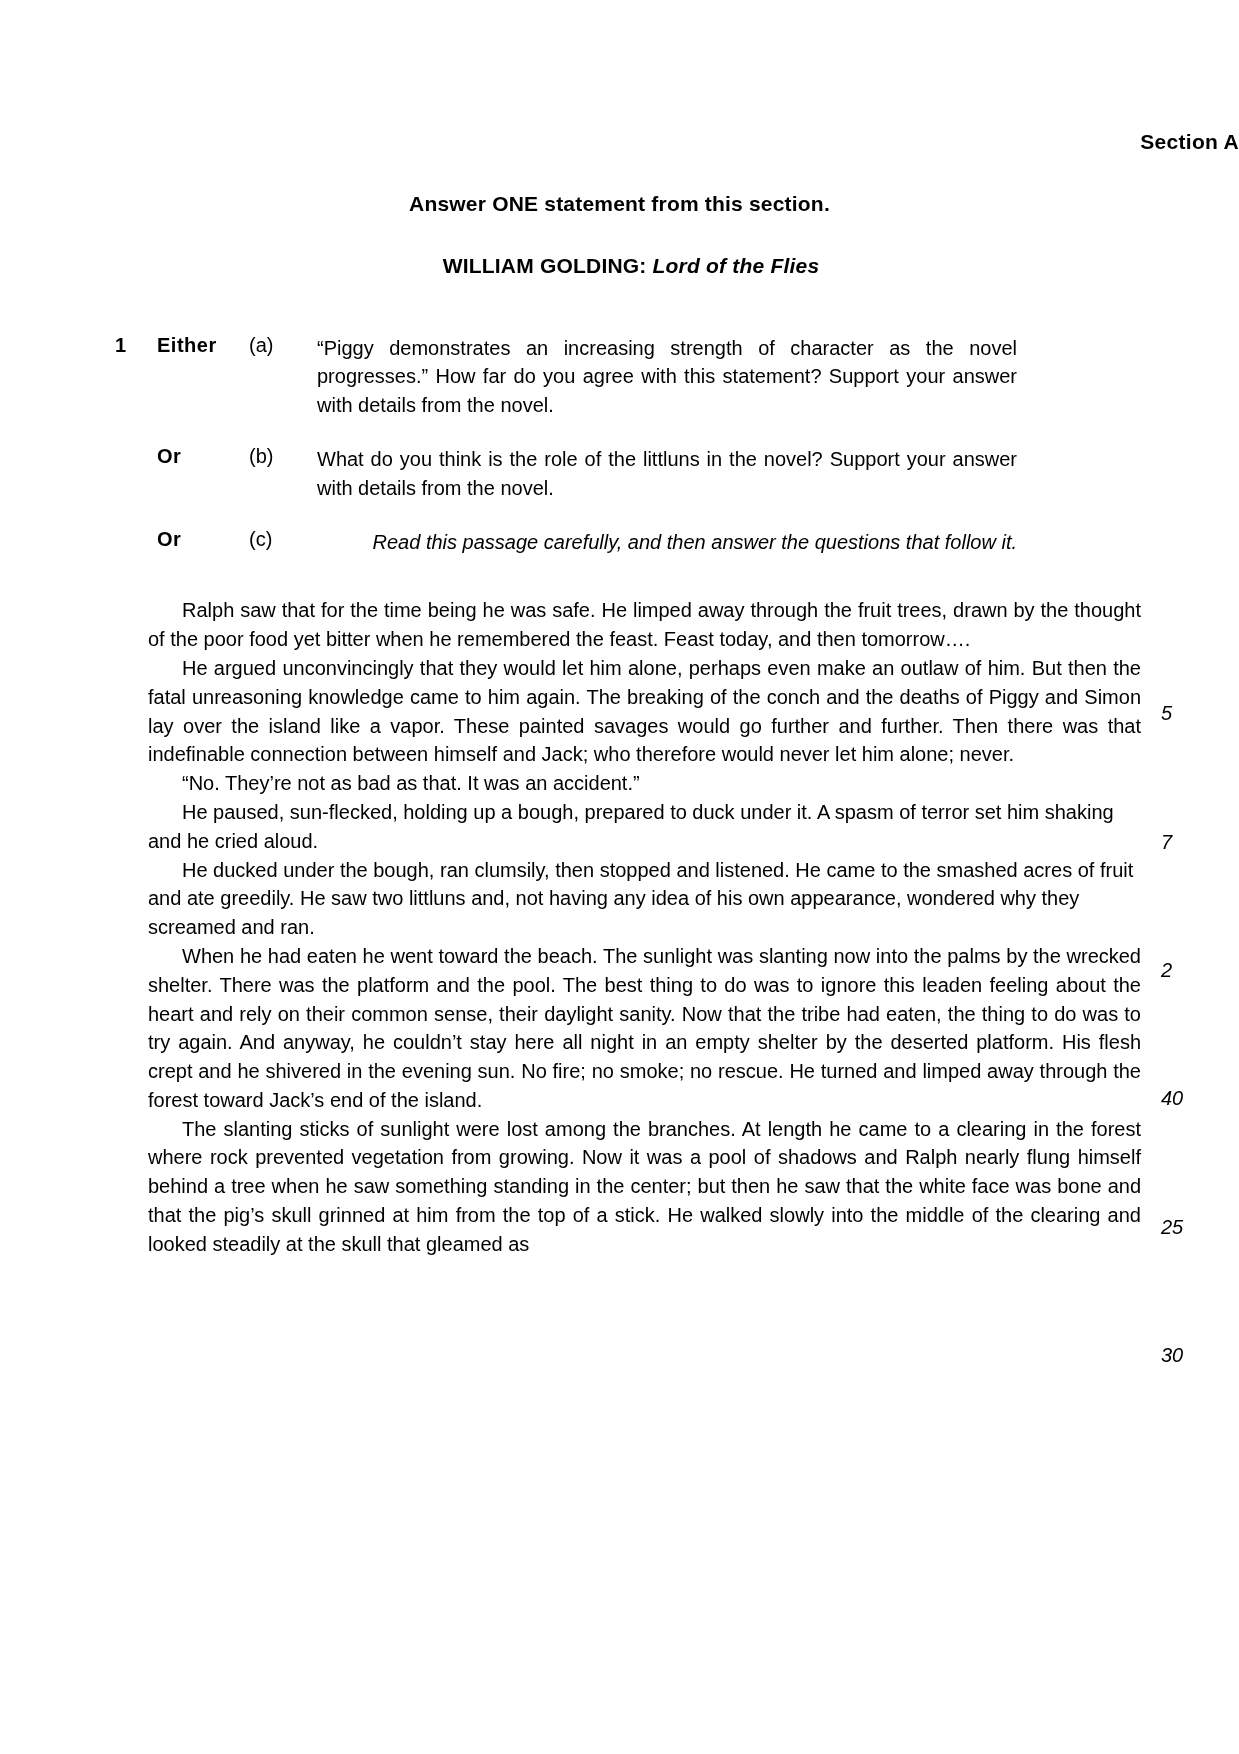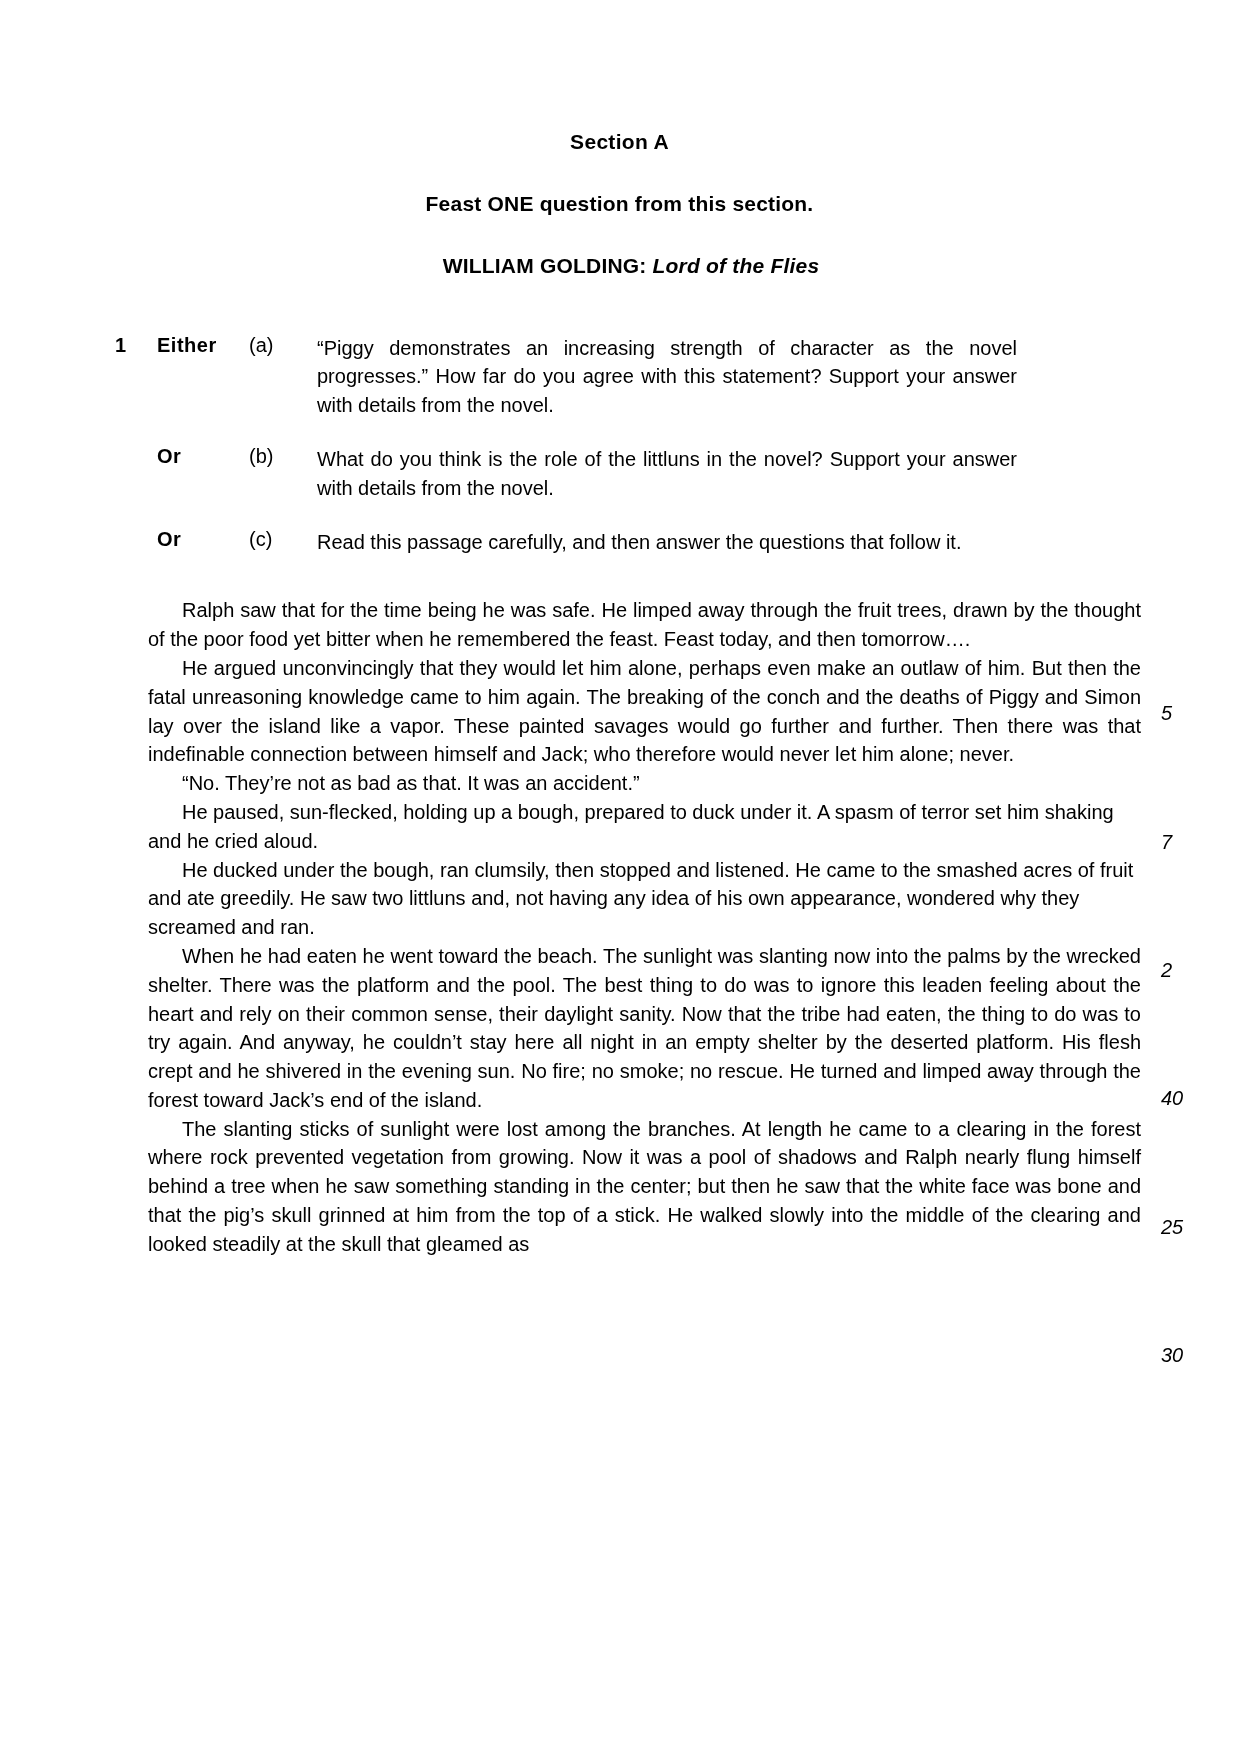--- a/index.html
+++ b/index.html
@@ -25,20 +25,21 @@
   
   .heading-block {
     text-align: center;
     margin-top: 130px;
   }
   .h-section {
     font-size: 21px;
     font-weight: bold;
     letter-spacing: 0.3px;
     margin-bottom: 38px;
+    text-align: right;
   }
   .h-instruction {
     font-size: 21px;
     font-weight: bold;
     letter-spacing: 0.2px;
     margin-bottom: 38px;
   }
   .h-author {
     font-size: 21px;
     font-weight: bold;
@@ -77,21 +78,22 @@
     width: 68px;
     font-size: 20px;
   }
   .q-text {
     width: 700px;
     font-size: 20px;
     line-height: 1.42;
     text-align: justify;
   }
   .q-text.nojustify {
-    text-align: left;
+    text-align: right;
+    font-style: italic;
   }
 
   
   .passage {
     position: relative;
     margin-top: 40px;
     padding-left: 148px;
     padding-right: 98px;
     width: 1239px;
     box-sizing: border-box;
@@ -121,21 +123,21 @@
     left: 0;
   }
 </style>
 </head>
 <body>
 
 <div class="page">
 
   <div class="heading-block">
     <div class="h-section">Section A</div>
-    <div class="h-instruction">Feast ONE question from this section.</div>
+    <div class="h-instruction">Answer ONE statement from this section.</div>
     <div class="h-author"><span>WILLIAM GOLDING: </span><span class="title-italic">Lord of the Flies</span></div>
   </div>
 
   <div class="questions">
 
     <div class="q-row">
       <div class="q-num">1</div>
       <div class="q-word">Either</div>
       <div class="q-letter">(a)</div>
       <div class="q-text">“Piggy demonstrates an increasing strength of character as the novel progresses.” How far do you agree with this statement? Support your answer with details from the novel.</div>

